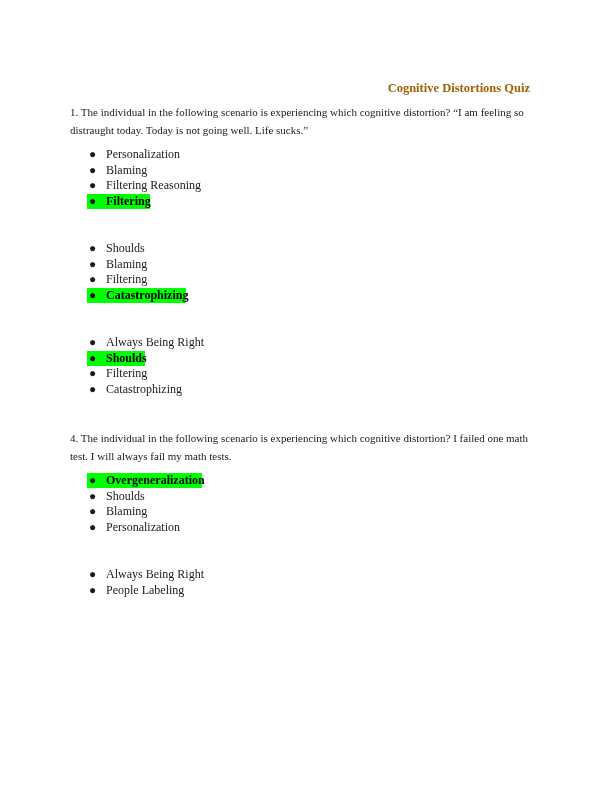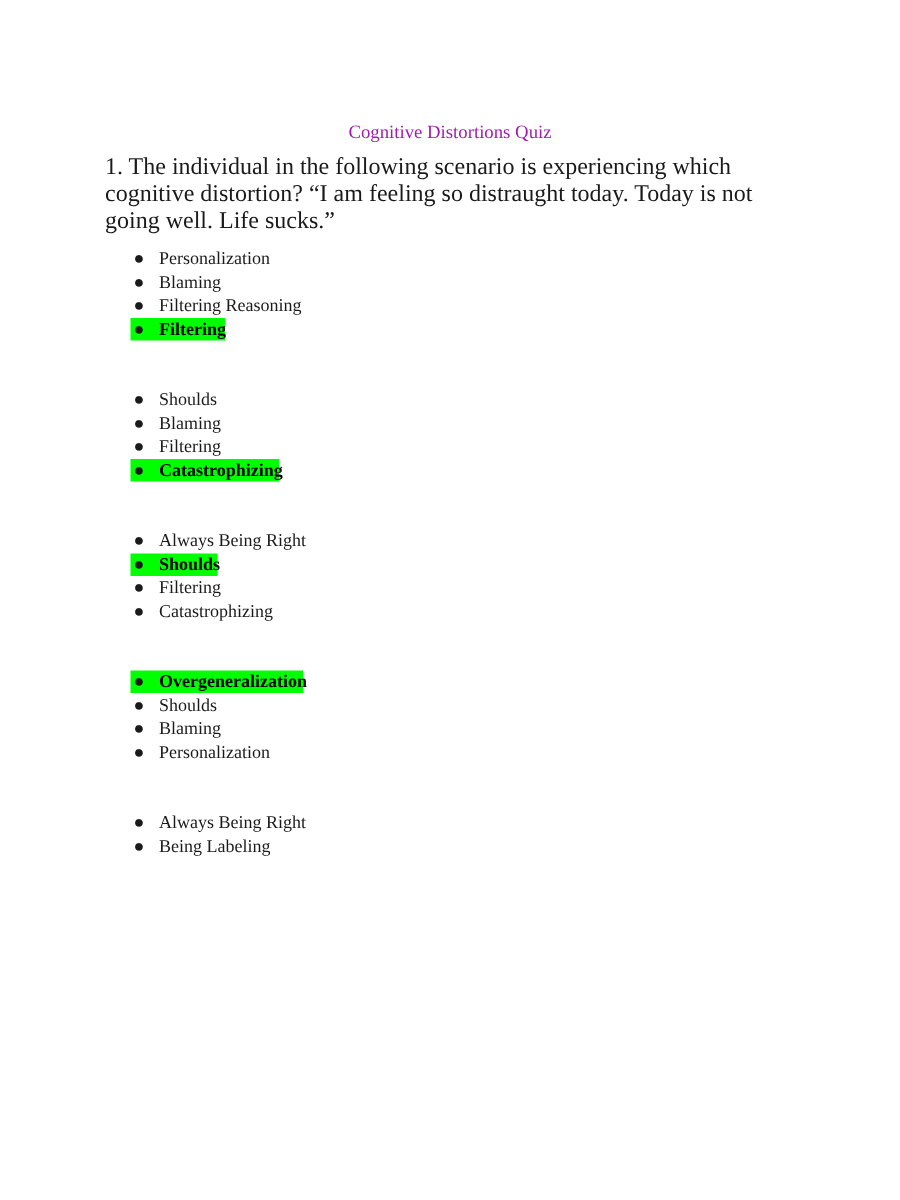--- a/index.html
+++ b/index.html
@@ -2,26 +2,26 @@
 <html><head>
 <meta charset="utf-8">
 <style>
   html, body { margin: 0; padding: 0; background: #ffffff; }
   body {
     width: 600px; height: 800px; overflow: hidden; position: relative;
     font-family: "Liberation Serif", serif; color: #1a1a1a;
   }
   .page { position: absolute; left: 70px; top: 80px; width: 460px; }
   .title {
-    text-align: center; font-weight: normal; font-size: 12.5px;
-    margin: 0 0 7px 0; line-height: 16px; color: #a21caf;
+    text-align: right; font-weight: bold; font-size: 12.5px;
+    margin: 0 0 7px 0; line-height: 16px; color: #a16207;
   }
   .question { margin: 0; }
   .q-text {
-    font-size: 16px; line-height: 18px; margin: 0 0 8px 0;
+    font-size: 11px; line-height: 18px; margin: 0 0 8px 0;
   }
   .options { list-style: none; margin: 0; padding: 0; }
   .option {
     position: relative; font-size: 12px; line-height: 15.5px;
     padding-left: 36px; height: 15.5px;
   }
   .option .bullet {
     position: absolute; left: 19px; top: 0; font-size: 12px;
   }
   .option .hl {
@@ -64,28 +64,29 @@
     <ul class="options">
       <li class="option"><span class="bullet">●</span><span class="label">Always Being Right</span></li>
       <li class="option correct"><span class="hl" style="width: 58px; background: rgb(0, 255, 0);"></span><span class="bullet">●</span><span class="label">Shoulds</span></li>
       <li class="option"><span class="bullet">●</span><span class="label">Filtering</span></li>
       <li class="option"><span class="bullet">●</span><span class="label">Catastrophizing</span></li>
     </ul>
   </div>
   <div class="gap"></div>
 
   <div class="question">
+    <p class="q-text"><span>4.</span> <span>The individual in the following scenario is  experiencing which cognitive distortion? I failed one math test. I will always fail my math tests.</span></p>
     <ul class="options">
       <li class="option correct"><span class="hl" style="width: 115px; background: rgb(0, 255, 0);"></span><span class="bullet">●</span><span class="label">Overgeneralization</span></li>
       <li class="option"><span class="bullet">●</span><span class="label">Shoulds</span></li>
       <li class="option"><span class="bullet">●</span><span class="label">Blaming</span></li>
       <li class="option"><span class="bullet">●</span><span class="label">Personalization</span></li>
     </ul>
   </div>
   <div class="gap"></div>
 
   <div class="question">
     <ul class="options">
       <li class="option"><span class="bullet">●</span><span class="label">Always Being Right</span></li>
-      <li class="option"><span class="bullet">●</span><span class="label">Being Labeling</span></li>
+      <li class="option"><span class="bullet">●</span><span class="label">People Labeling</span></li>
     </ul>
   </div>
 </div>
 
 </body></html>

